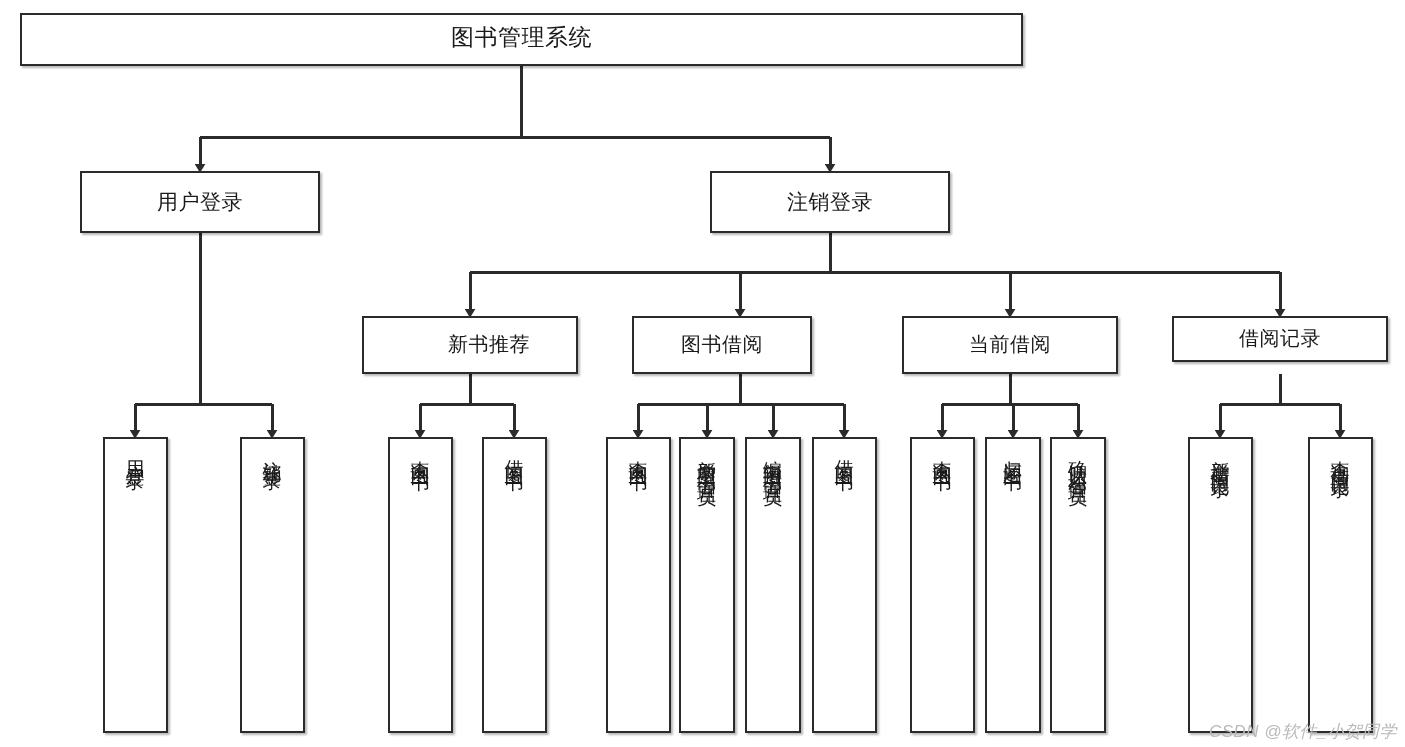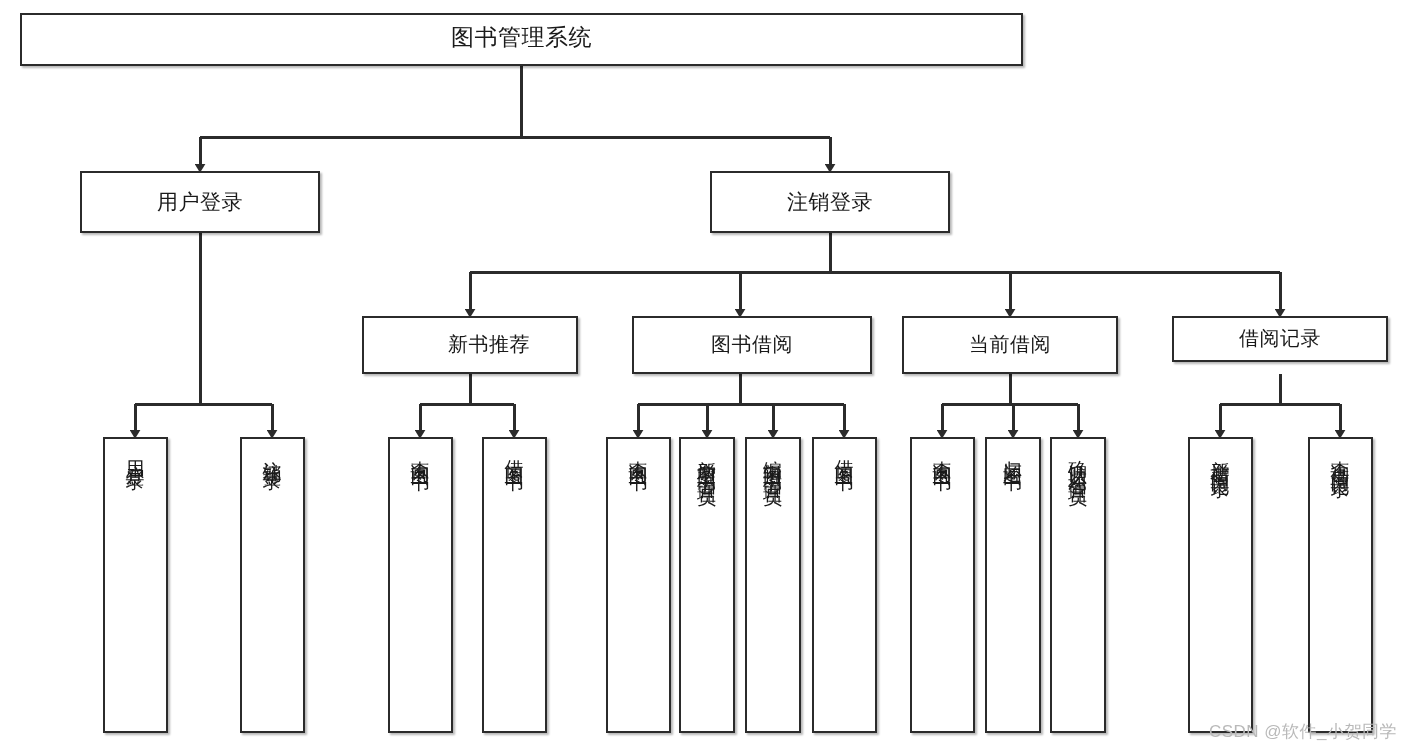--- a/index.html
+++ b/index.html
@@ -64,20 +64,21 @@
   .node.leaf .node-label { font-size: 19px; }
   .watermark {
     position: absolute;
     right: 8px;
     bottom: 4px;
     font-size: 17px;
     color: #b9b9b9;
     letter-spacing: 0.5px;
     white-space: nowrap;
     user-select: none;
+    font-style: italic;
   }
 </style>
 </head>
 <body>
 
 <div id="diagram-root">
 
   <svg class="connectors" viewBox="0 0 1405 747" preserveAspectRatio="none" aria-hidden="true">
     <defs>
       <marker id="arrow" markerWidth="9" markerHeight="11" refX="1.2" refY="5.5" orient="auto" markerUnits="userSpaceOnUse">
@@ -137,21 +138,21 @@
   <div class="node level2 horizontal" style="left:80px; top:171px; width:240px; height:62px;">
     <span class="node-label">用户登录</span>
   </div>
   <div class="node level2 horizontal" style="left:710px; top:171px; width:240px; height:62px;">
     <span class="node-label">注销登录</span>
   </div>
 
   <div class="node level3 horizontal" style="left:362px; top:316px; width:216px; height:58px;padding-left:38px;">
     <span class="node-label">新书推荐</span>
   </div>
-  <div class="node level3 horizontal" style="left:632px; top:316px; width:240px; height:58px;">
+  <div class="node level3 horizontal" style="left:632px; top:316px; width:180px; height:58px;">
     <span class="node-label">图书借阅</span>
   </div>
   <div class="node level3 horizontal" style="left:902px; top:316px; width:216px; height:58px;">
     <span class="node-label">当前借阅</span>
   </div>
   <div class="node level3 horizontal" style="left:1172px; top:316px; width:216px; height:46px;">
     <span class="node-label">借阅记录</span>
   </div>
 
   <div class="node leaf vertical" style="left:103px; top:437px; width:65px; height:296px;">

